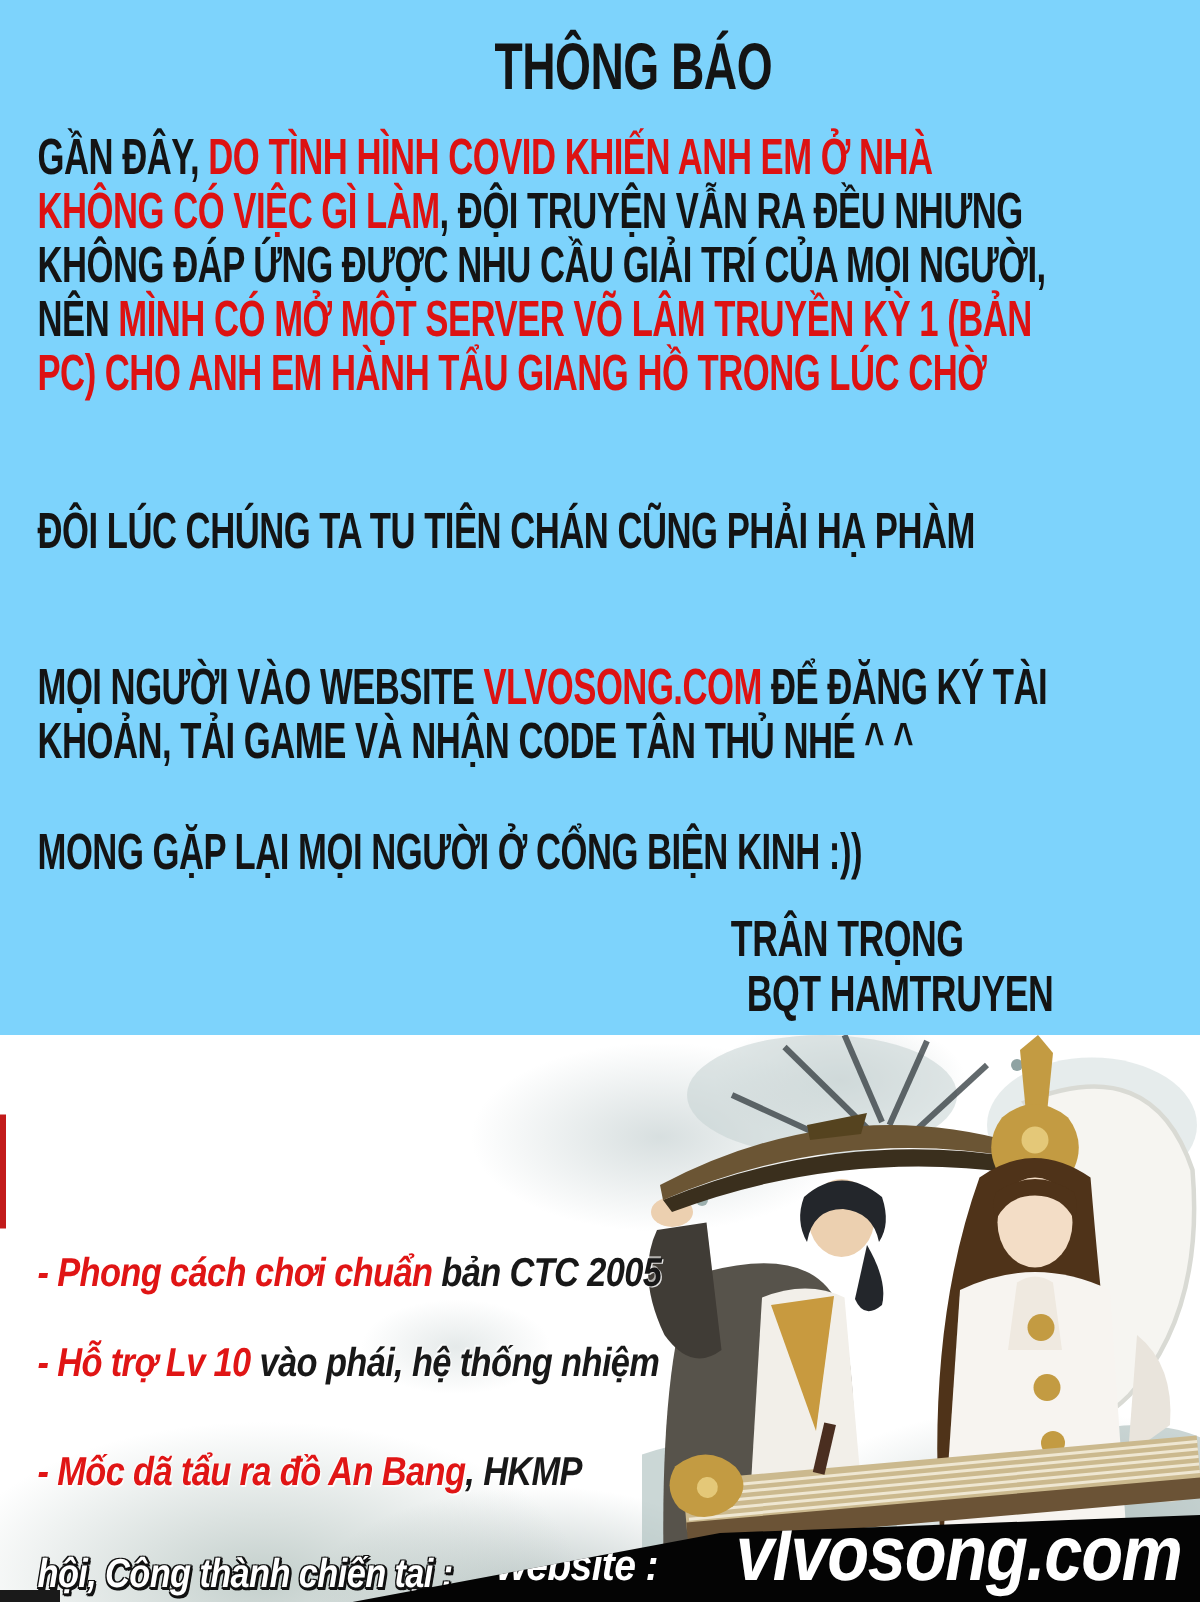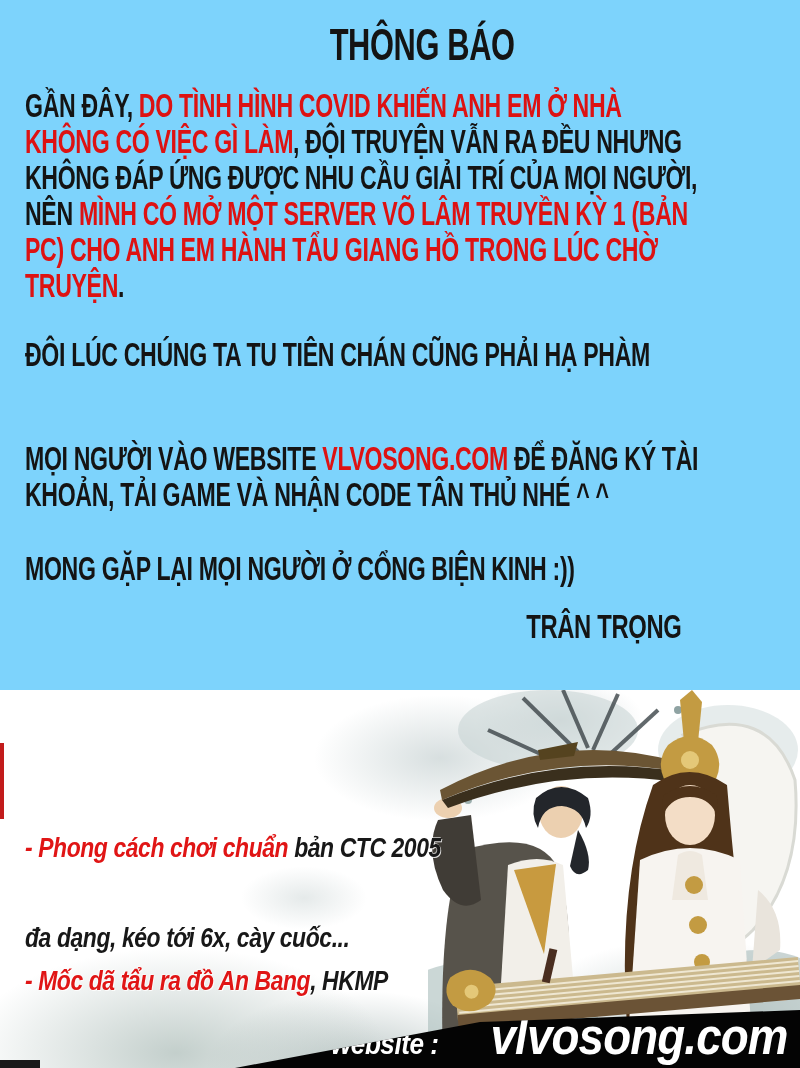--- a/index.html
+++ b/index.html
@@ -12,21 +12,21 @@
   
   .line{position:absolute; left:25px; white-space:nowrap; height:37px; line-height:37px;}
   .hl{
     font-weight:700; font-size:34px; letter-spacing:-0.5px; color:#141414;
     display:inline-block; transform:scaleX(.68); transform-origin:0 50%;
     white-space:nowrap;
   }
   .r{color:#dd1212;} .k{color:#141414;}
   .title-wrap{position:absolute; left:0; right:0; top:20px; text-align:center; height:46px;}
   .t-title{font-size:44px; transform:scaleX(.7); transform-origin:50% 50%;}
-  .signoff{position:absolute; left:454px; top:608px; width:300px; text-align:center;}
+  .signoff{position:absolute; left:454px; top:608px; width:300px; text-align:left;}
   .signoff .hl{transform:scaleX(.7); transform-origin:50% 50%; font-size:34px; line-height:37px;}
   
   .art{position:absolute; left:0; top:690px; width:800px; height:378px; overflow:hidden;
     background:
       radial-gradient(ellipse 240px 120px at 86% 88%, rgba(150,170,168,.55), rgba(150,170,168,0) 70%),
       radial-gradient(ellipse 300px 150px at 22% 96%, rgba(163,181,176,.65), rgba(163,181,176,0) 70%),
       radial-gradient(ellipse 220px 110px at 45% 100%, rgba(140,160,158,.6), rgba(140,160,158,0) 70%),
       radial-gradient(ellipse 180px 90px at 55% 18%, rgba(176,191,192,.5), rgba(176,191,192,0) 70%),
       radial-gradient(ellipse 120px 60px at 70% 8%, rgba(185,198,199,.5), rgba(185,198,199,0) 70%),
       radial-gradient(ellipse 90px 45px at 38% 55%, rgba(190,202,202,.4), rgba(190,202,202,0) 70%),
@@ -62,31 +62,31 @@
 
   <div class="title-wrap">
     <span class="hl t-title">THÔNG BÁO</span>
   </div>
 
   <div class="line" style="top:87px"><span class="hl"><span class="k">GẦN ĐÂY, </span><span class="r">DO TÌNH HÌNH COVID KHIẾN ANH EM Ở NHÀ</span></span></div>
   <div class="line" style="top:123px"><span class="hl"><span class="r">KHÔNG CÓ VIỆC GÌ LÀM</span><span class="k">, ĐỘI TRUYỆN VẪN RA ĐỀU NHƯNG</span></span></div>
   <div class="line" style="top:159px"><span class="hl"><span class="k">KHÔNG ĐÁP ỨNG ĐƯỢC NHU CẦU GIẢI TRÍ CỦA MỌI NGƯỜI,</span></span></div>
   <div class="line" style="top:195px"><span class="hl"><span class="k">NÊN </span><span class="r">MÌNH CÓ MỞ MỘT SERVER VÕ LÂM TRUYỀN KỲ 1 (BẢN</span></span></div>
   <div class="line" style="top:231px"><span class="hl"><span class="r">PC) CHO ANH EM HÀNH TẨU GIANG HỒ TRONG LÚC CHỜ</span></span></div>
-  <div class="line" style="top:267px"><span class="hl"><span class="r">TRUYỆN</span><span class="k">.</span></span></div>
 
   <div class="line" style="top:336px"><span class="hl"><span class="k">ĐÔI LÚC CHÚNG TA TU TIÊN CHÁN CŨNG PHẢI HẠ PHÀM</span></span></div>
 
   <div class="line" style="top:440px"><span class="hl"><span class="k">MỌI NGƯỜI VÀO WEBSITE </span><span class="r">VLVOSONG.COM</span><span class="k"> ĐỂ ĐĂNG KÝ TÀI</span></span></div>
   <div class="line" style="top:476px"><span class="hl"><span class="k">KHOẢN, TẢI GAME VÀ NHẬN CODE TÂN THỦ NHÉ  ^ ^</span></span></div>
 
   <div class="line" style="top:550px"><span class="hl"><span class="k">MONG GẶP LẠI MỌI NGƯỜI Ở CỔNG BIỆN KINH :))</span></span></div>
 
   <div class="signoff">
     <div><span class="hl">TRÂN TRỌNG</span></div>
+    <div><span class="hl">BQT HAMTRUYEN</span></div>
   </div>
 
   <div class="art">
 
     <svg class="banner-art" viewBox="0 0 372 378" xmlns="http://www.w3.org/2000/svg">
 
       <g>
         <ellipse cx="120" cy="40" rx="90" ry="40" fill="#c4d1d1" opacity=".55"></ellipse>
         <ellipse cx="300" cy="60" rx="70" ry="45" fill="#cdd9d9" opacity=".5"></ellipse>
         <ellipse cx="60" cy="330" rx="110" ry="60" fill="#a9bcba" opacity=".6"></ellipse>
@@ -148,22 +148,23 @@
         </g>
         <path d="M24 272 q22 -14 40 4 q10 14 -4 26 q-20 12 -36 -2 q-10 -14 0 -28z" fill="#c39b42"></path>
         <circle cx="44" cy="288" r="7" fill="#e4c878"></circle>
         <rect x="120" y="252" width="8" height="34" fill="#4a2e20" transform="rotate(18 124 269)"></rect>
       </g>
     </svg>
 
     <div class="red-sliver" style="top:53px"></div>
 
     <div class="feat" style="top:143px"><span class="it"><span class="fr">- Phong cách chơi chuẩn</span><span class="fk"> bản CTC 2005</span></span></div>
-    <div class="feat" style="top:233px"><span class="it"><span class="fk">đa dạng, kéo tới 6x, cày cuốc...</span></span></div>
+    <div class="feat" style="top:203px"><span class="it"><span class="fr">- Hỗ trợ Lv 10</span><span class="fk"> vào phái, hệ thống nhiệm</span></span></div>
     <div class="feat" style="top:276px"><span class="it"><span class="fr">- Mốc dã tẩu ra đồ An Bang</span><span class="fk">, HKMP</span></span></div>
+    <div class="feat" style="top:344px"><span class="it"><span class="fw">hội, Công thành chiến tại :</span></span></div>
 
     <div class="dark-strip" style="top:370px"></div>
   </div>
 
   <div class="band">
     <div class="band-text">
       <span class="web-label">website :</span>
       <span class="web-url">vlvosong.com</span>
     </div>
   </div>

